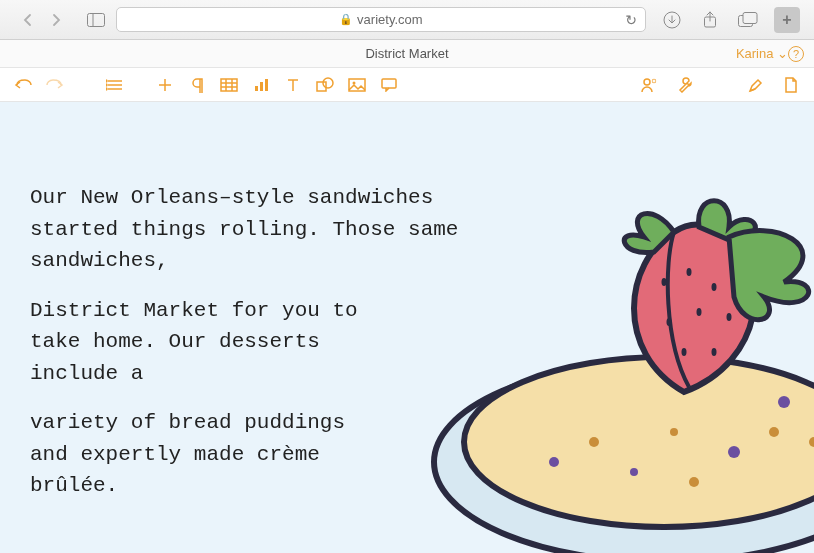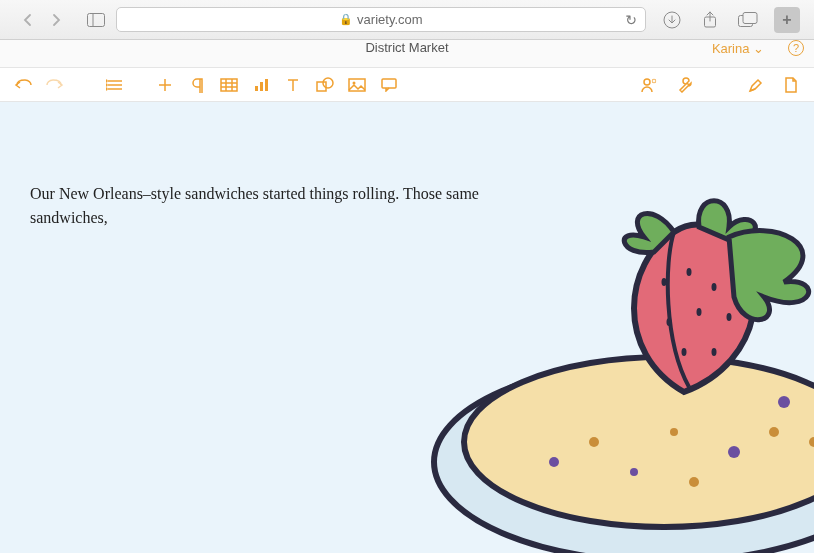--- a/index.html
+++ b/index.html
@@ -19,43 +19,43 @@
     border-radius:5px; display:flex; align-items:center; justify-content:center;
     font-size:13px; color:#6a6a6a; position:relative;
   }
   .addr-lock { margin-right:4px; color:#7a7a7a; font-size:11px; }
   .addr-reload { position:absolute; right:8px; color:#7a7a7a; font-size:14px;}
   .chrome-right { display:flex; gap:14px; padding:0 6px; align-items:center;}
   .square-btn { width:24px;height:24px;display:flex;align-items:center;justify-content:center;color:#6a6a6a;}
   .plus-tab { width:26px;height:26px;background:#c8c8c8;border-radius:4px;display:flex;align-items:center;justify-content:center;color:#777;font-size:16px;font-weight:bold;}
   .title-row {
     height:28px; background:#fafafa; border-bottom:1px solid #e5e5e5;
-    display:flex; align-items:flex-start; justify-content:center; position:relative;
+    display:flex; align-items:center; justify-content:center; position:relative;
     font-size:13px; color:#555;
   }
-  .user-area { position:absolute; right:10px; display:flex; align-items:center; gap:24px; color:#e8a33d; font-size:13px;}
+  .user-area { position:absolute; right:10px; display:flex; align-items:center; gap:0; color:#e8a33d; font-size:13px;}
   .help-circ { width:16px;height:16px;border:1.5px solid #e8a33d;border-radius:50%;display:flex;align-items:center;justify-content:center;font-size:11px;color:#e8a33d;}
   .toolbar {
     height:34px; background:#fff; border-bottom:1px solid #e5e5e5;
     display:flex; align-items:center; padding:0 10px; gap:4px;
   }
   .tb-ico { width:26px;height:26px;display:flex;align-items:center;justify-content:center;color:#f0a030; cursor:pointer;}
   .tb-ico svg { stroke:#f0a030; fill:none; stroke-width:1.5; }
   .tb-group-history { display:flex; gap:6px; margin-right:30px;}
   .tb-group-mid { display:flex; gap:6px; margin-left:20px;}
   .tb-spacer { flex:1; }
   .tb-group-right { display:flex; gap:10px;}
   .tb-group-far { display:flex; gap:10px; margin-left:40px;}
   .canvas {
     width:814px; height:451px; background:#eaf4fb; position:relative; overflow:hidden;
   }
   .body-text {
     position:absolute; left:30px; top:80px; width:500px;
-    font-size:16px; line-height:1.5; color:#222;
-    font-family: Liberation Serif, serif;
+    font-size:21px; line-height:1.5; color:#222;
+    font-family: Liberation Mono, monospace;
   }
   .body-text p { margin-bottom:18px; }
   .illus { position:absolute; right:-40px; top:40px; width:480px; height:500px; }
 </style>
 </head>
 <body>
 
 <div class="browser-chrome">
   <div class="nav-arrows">
     <div class="square-btn">
@@ -219,20 +219,22 @@
           <path d="M2 1 h7 l3 3 v11 h-10 z"></path>
           <path d="M9 1 v3 h3"></path>
         </svg>
     </div>
   </div>
 </div>
 
 <div class="canvas">
   <div class="body-text">
     <p>Our New Orleans–style sandwiches started things rolling. Those same sandwiches,</p>
+    <p style="width:340px">District Market for you to take home. Our desserts include a</p>
+    <p style="width:340px">variety of bread puddings and expertly made crème brûlée.</p>
   </div>
   <svg class="illus" viewBox="0 0 480 500">
 
     <ellipse cx="290" cy="320" rx="230" ry="100" fill="#d7e8f2" stroke="#2a2a40" stroke-width="6"></ellipse>
     <ellipse cx="290" cy="300" rx="200" ry="85" fill="#f5dfa8" stroke="#2a2a40" stroke-width="6"></ellipse>
 
     <circle cx="220" cy="300" r="5" fill="#c98e3a"></circle>
     <circle cx="260" cy="330" r="4" fill="#6b4fa0"></circle>
     <circle cx="320" cy="340" r="5" fill="#c98e3a"></circle>
     <circle cx="360" cy="310" r="6" fill="#6b4fa0"></circle>

